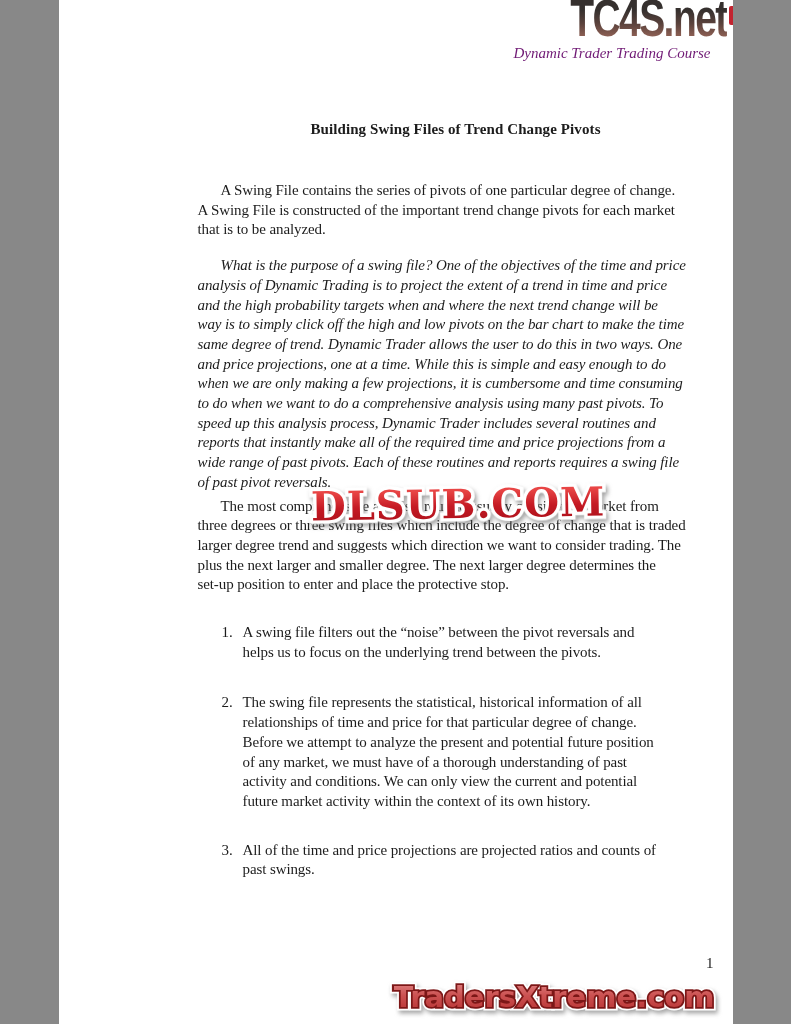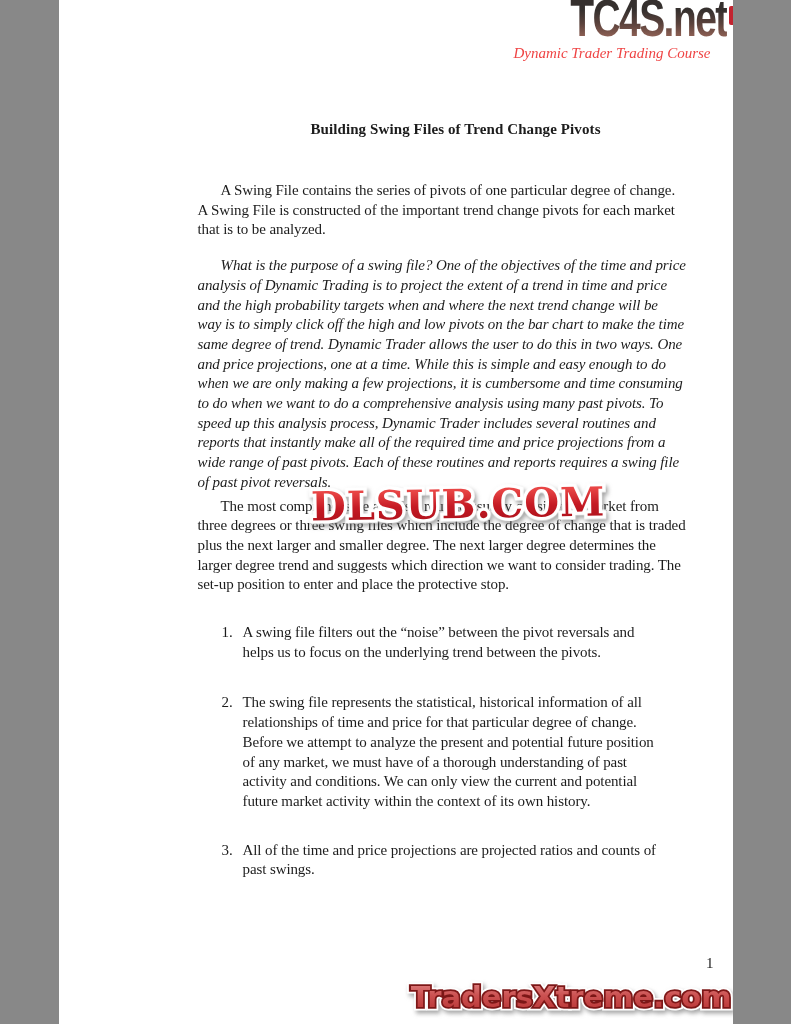--- a/index.html
+++ b/index.html
@@ -29,21 +29,21 @@
   }
   .corner-accent {
     position:absolute; top:6px; right:0;
     width:4px; height:19px;
     border-radius:2px 0 0 2px;
   }
   .subtitle {
     position:absolute; top:45px; left:139px; width:513px;
     text-align:right;
     font-style:italic;
-    font-size:15px; color:#ef4444;
+    font-size:15px; color:#701a75;
     white-space:nowrap;
   }
 
   
   .content { position:absolute; left:139px; top:119px; width:516px; }
   .doc-title {
     text-align:center;
     font-weight:700;
     font-size:15px;
     line-height:20px;
@@ -96,21 +96,21 @@
     filter:drop-shadow(2px 3px 2px rgba(90,90,90,0.55));
   }
   .wm-fill {
     position:absolute; left:0; top:0;
     background:linear-gradient(#e84545 20%, #c51a24 55%, #a80f1a 100%);
     -webkit-background-clip:text; background-clip:text;
     color:transparent;
   }
 
   
-  .footer-logo { position:absolute; right:1px; top:979px; }
+  .footer-logo { position:absolute; right:18px; top:979px; }
   .fl-layer {
     font-family:"DejaVu Sans", sans-serif;
     font-weight:700;
     font-size:29px; line-height:36px;
     letter-spacing:0;
     white-space:nowrap;
   }
   .fl-white {
     position:relative;
     color:#ffffff;
@@ -156,22 +156,22 @@
         <div class="line">when we are only making a few projections, it is cumbersome and time consuming</div>
         <div class="line">to do when we want to do a comprehensive analysis using many past pivots. To</div>
         <div class="line">speed up this analysis process, Dynamic Trader includes several routines and</div>
         <div class="line">reports that instantly make all of the required time and price projections from a</div>
         <div class="line">wide range of past pivots. Each of these routines and reports requires a swing file</div>
         <div class="line">of past pivot reversals.</div>
       </div>
     <div class="para para-3">
         <div class="line">The most comprehensive analysis routine usually considers a market from</div>
         <div class="line">three degrees or three swing files which include the degree of change that is traded</div>
+        <div class="line">larger degree trend and suggests which direction we want to consider trading. The</div>
         <div class="line">plus the next larger and smaller degree. The next larger degree determines the</div>
-        <div class="line">larger degree trend and suggests which direction we want to consider trading. The</div>
         <div class="line">set-up position to enter and place the protective stop.</div>
       </div>
 
     <div class="num-list">
       <div class="list-item item-1">
         <div class="item-num">1.</div>
         <div class="item-lines">
             <div class="line">A swing file filters out the “noise” between the pivot reversals and</div>
             <div class="line">helps us to focus on the underlying trend between the pivots.</div>
           </div>

